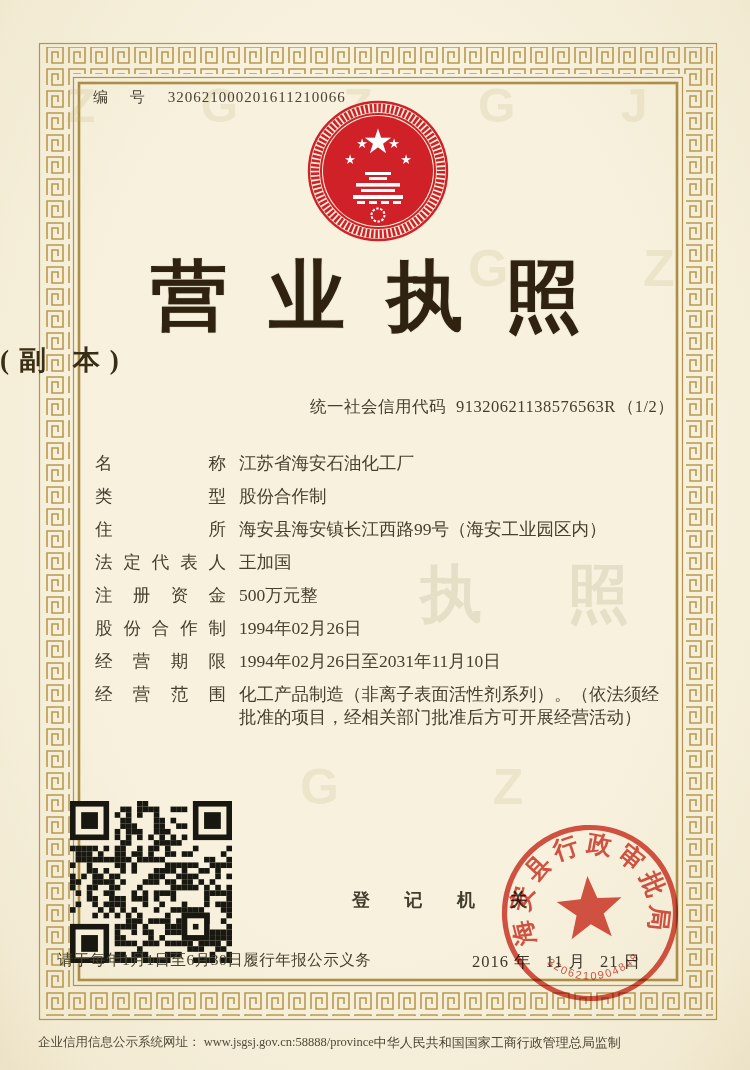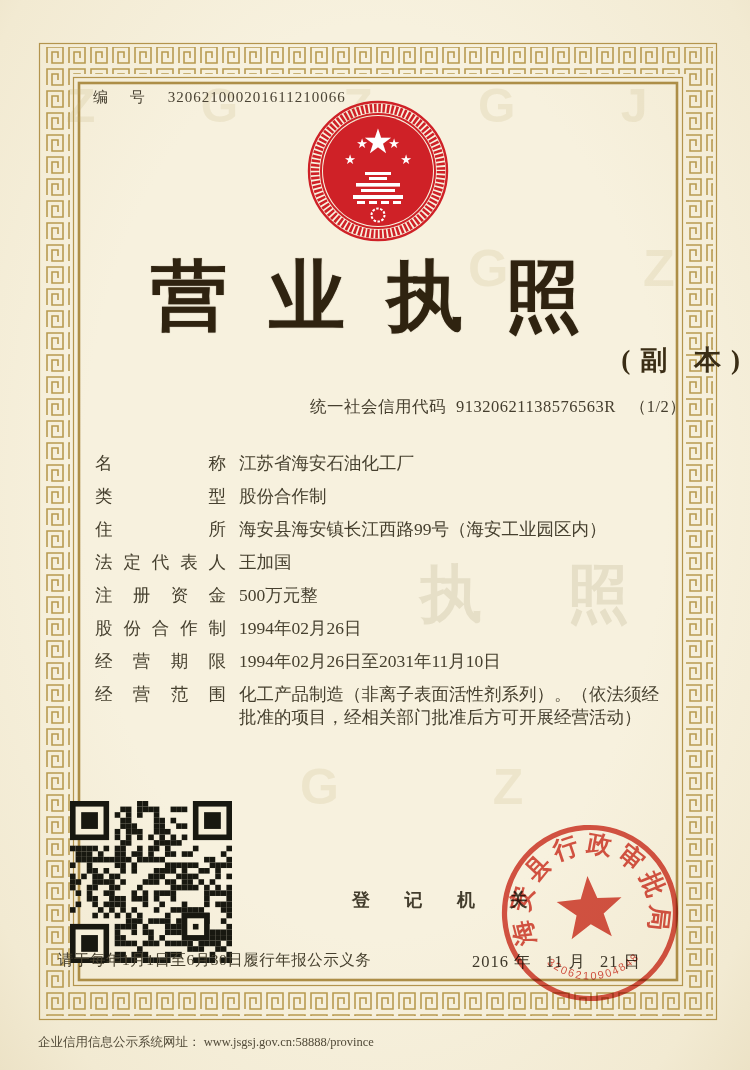--- a/index.html
+++ b/index.html
@@ -17,26 +17,26 @@
   .wm-ghost{color:rgba(130,110,62,0.14);letter-spacing:34px;font-size:62px}
   
   .serial{left:93px;top:88px;font-size:15px;color:#4a4334;letter-spacing:1px}
   .serial .lab{letter-spacing:9px;margin-right:14px}
   
   .title{left:0;top:246px;width:732px;text-align:center;
     font-family:"Liberation Sans","DejaVu Sans",sans-serif;
     font-size:76px;font-weight:900;color:#2f2310;
     letter-spacing:42px;text-indent:42px;
     text-shadow:0 0 1px rgba(47,35,16,.6)}
-  .subtitle{left:0;top:342px;width:750px;text-align:right;
+  .subtitle{left:0;top:342px;width:750px;text-align:left;
     font-size:27px;font-weight:bold;color:#3a2d15;letter-spacing:10px}
   
   .credit{left:310px;top:396px;font-size:16.5px;color:#453e2e;letter-spacing:.5px}
   .credit .code{margin-left:10px}
-  .credit .copy{margin-left:14px}
+  .credit .copy{margin-left:2px}
   
   .fields{left:95px;top:452px;width:578px}
   .row{display:flex;margin-bottom:10px;font-size:17.5px;line-height:23px;color:#46402f}
   .row .lab{width:132px;min-width:132px;margin-right:12px;
     text-align:justify;text-align-last:justify;-moz-text-align-last:justify;
     letter-spacing:1px}
   .row .val{flex:1}
   
   .reg{left:352px;top:888px;font-size:18px;color:#433d2d;letter-spacing:15px;font-weight:bold}
   
@@ -499,13 +499,14 @@
   <text font-size="26" font-weight="bold" fill="#d23a2c" letter-spacing="6" font-family="Liberation Serif,serif">
     <textPath href="#sealArc" startOffset="50%" text-anchor="middle">海安县行政审批局</textPath>
   </text>
   <text font-size="11.5" fill="#d23a2c" letter-spacing="2" font-family="Liberation Sans,sans-serif">
     <textPath href="#numArc" startOffset="50%" text-anchor="middle">3206210904848</textPath>
   </text>
 </svg>
 
 <div class="abs footer">
   <span class="f-left">企业信用信息公示系统网址： www.jsgsj.gov.cn:58888/province</span>
+  <span class="f-right">中华人民共和国国家工商行政管理总局监制</span>
 </div>
 
 </body></html>

